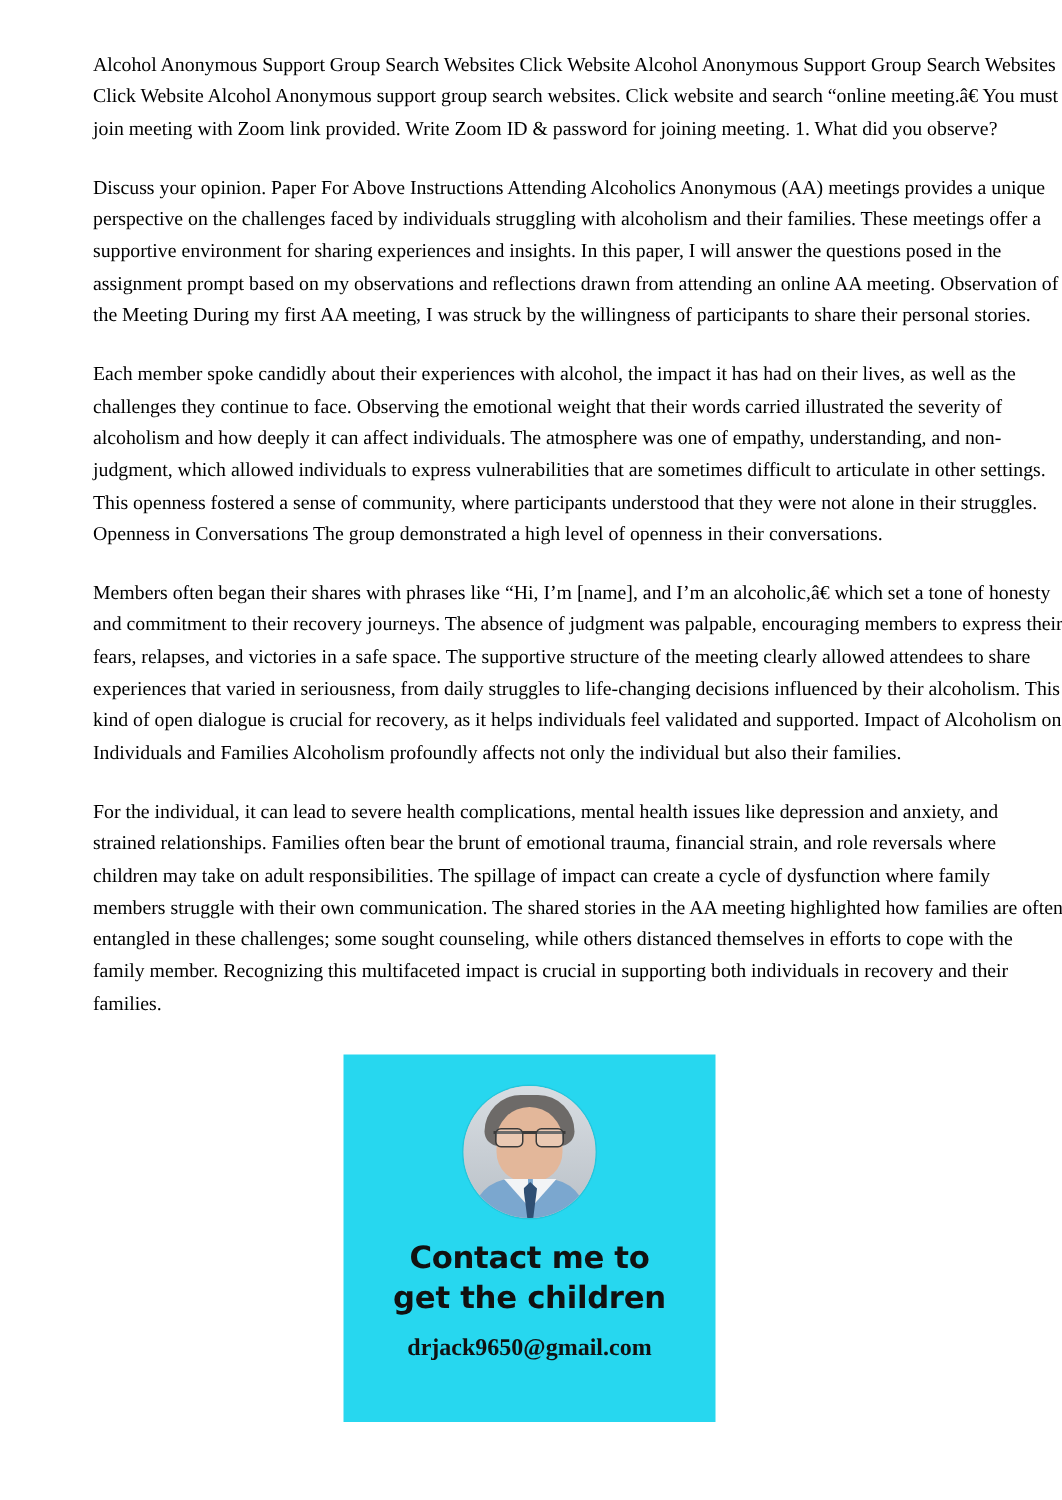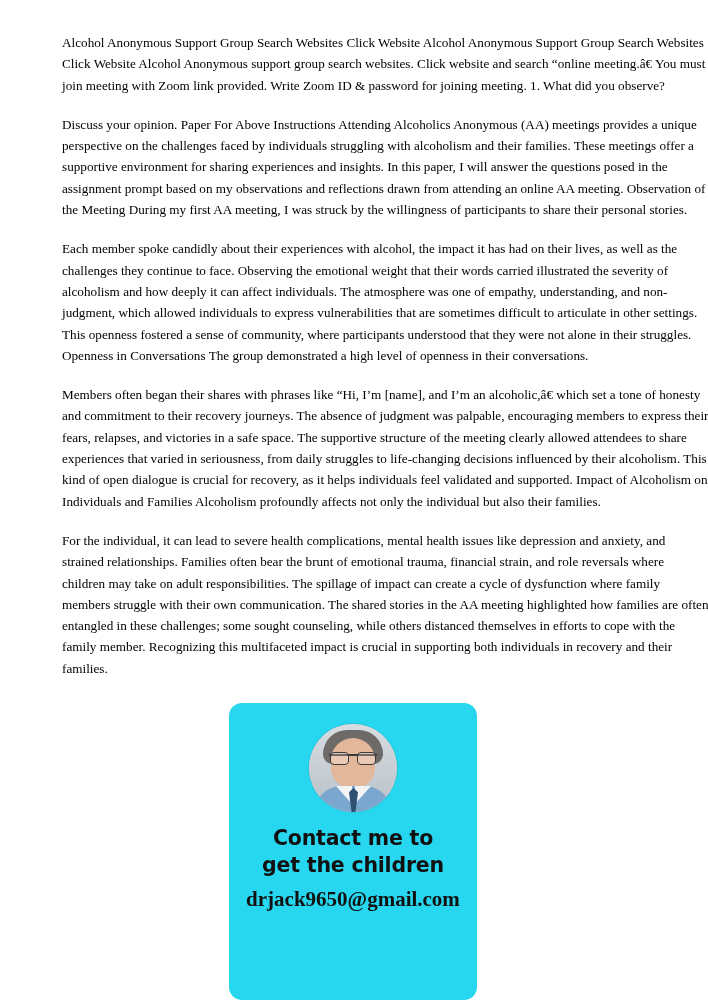--- a/index.html
+++ b/index.html
@@ -37,29 +37,28 @@
     text-align: left;
     margin: 0 0 18px 0;
     white-space: pre-wrap;
   }
   
   .overlay-card {
     position: absolute;
     left: 229px;
     top: 703px;
     width: 248px;
-    height: 297px;
+    height: 245px;
     background: #27d7ef;
     box-shadow: 0 0 0 0 rgba(0,0,0,0);
     display: flex;
     flex-direction: column;
     align-items: center;
     justify-content: flex-start;
     overflow: hidden;
-    border-radius: 13px;
   }
   .avatar {
     width: 88px;
     height: 88px;
     border-radius: 50%;
     margin-top: 21px;
     overflow: hidden;
     background: #c9cdd2;
     position: relative;
     box-shadow: 0 0 0 1px rgba(0,0,0,0.08);
@@ -141,21 +140,21 @@
     font-size: 20.5px;
     line-height: 27px;
     color: #111111;
     text-align: center;
     letter-spacing: -0.2px;
   }
   .overlay-email {
     margin-top: 9px;
     font-family: "Liberation Serif", serif;
     font-weight: bold;
-    font-size: 21px;
+    font-size: 16px;
     line-height: 22px;
     color: #111111;
     text-align: center;
   }
 </style>
 </head>
 <body>
 
 <div class="page">
 

